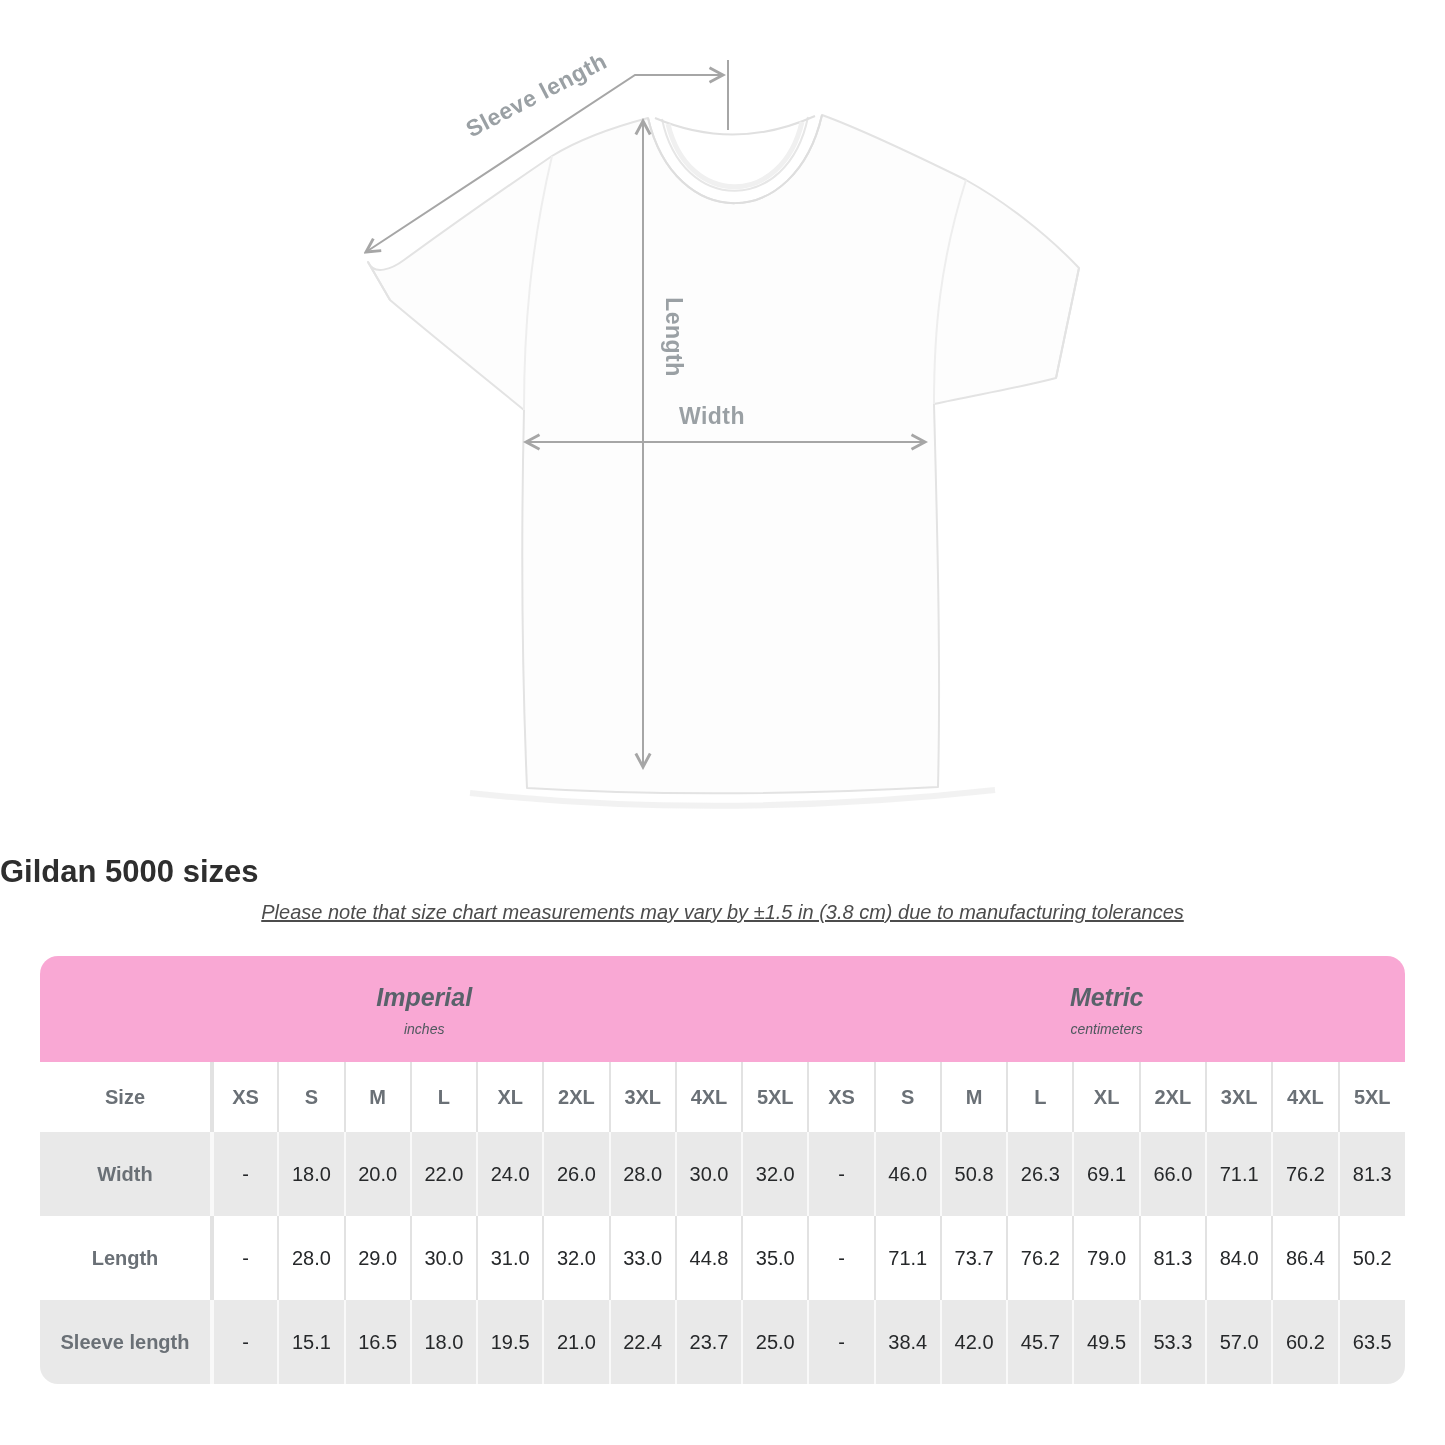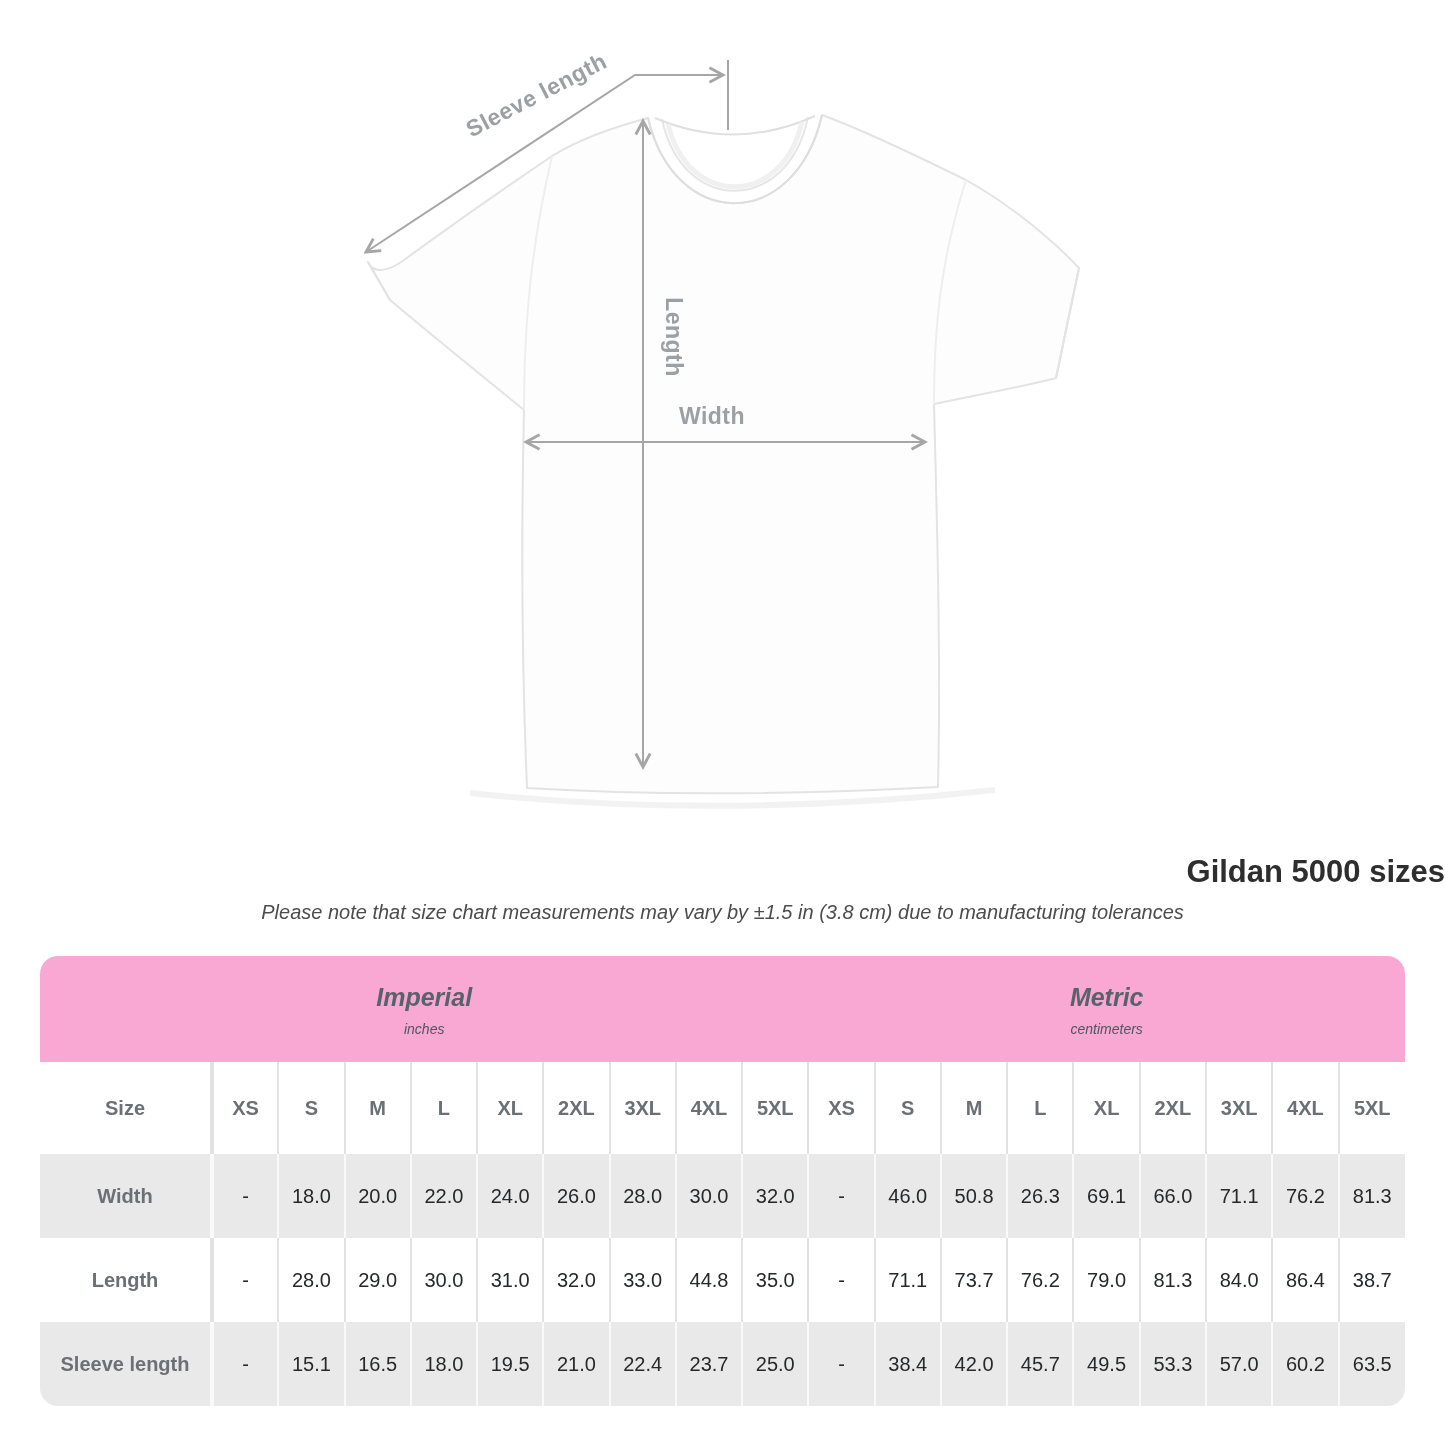--- a/index.html
+++ b/index.html
@@ -11,43 +11,43 @@
   }
   .stage{position:relative;width:1445px;height:1445px;}
 
   
   .diagram{position:absolute;left:0;top:0;width:1445px;height:845px;}
   .annot-label{font-weight:bold;font-size:23px;fill:#9aa0a4;letter-spacing:.5px;}
 
   
   .page-title{
     position:absolute;left:0;top:854px;width:1445px;
-    text-align:right;margin:0;
+    text-align:left;margin:0;
     font-size:31px;font-weight:bold;color:#2e2e2e;
   }
   .page-subtitle{
     position:absolute;left:0;top:901px;width:1445px;
     text-align:center;margin:0;
-    font-size:20px;font-style:italic;color:#4c4c4c;
+    font-size:20px;font-style:italic;color:#4c4c4c;text-decoration:underline;
   }
 
   
   .table-wrap{
     position:absolute;left:40px;top:956px;width:1365px;
     border-radius:18px;overflow:hidden;background:#ffffff;
   }
   table{border-collapse:collapse;table-layout:fixed;width:100%;}
   td{text-align:center;vertical-align:middle;padding:0;}
 
   .band-row{height:106px;}
   .band-row td{background:#f9a8d4;border:none;}
   .unit-name{font-size:25px;font-weight:bold;font-style:italic;color:#59626a;line-height:1.2;}
   .unit-sub{font-size:14px;font-style:italic;color:#4f585e;margin-top:9px;}
 
-  .size-row{height:92px;background:#ffffff;}
+  .size-row{height:70px;background:#ffffff;}
   .data-row{height:84px;}
   .row-light{background:#ffffff;}
   .row-shade td{background:#e9e9e9;}
 
   .size-row td, .row-light td{border-left:2px solid #e2e2e2;}
   .row-shade td{border-left:2px solid #f9f9f9;}
   .size-row td:first-child, .row-light td:first-child, .row-shade td:first-child{border-left:none;}
   td.first-data{border-left-width:4px;}
 
   .head-cell{font-size:20px;font-weight:bold;color:#6a7076;}
@@ -195,21 +195,21 @@
             <td class="value-cell">44.8</td>
             <td class="value-cell">35.0</td>
             <td class="value-cell">-</td>
             <td class="value-cell">71.1</td>
             <td class="value-cell">73.7</td>
             <td class="value-cell">76.2</td>
             <td class="value-cell">79.0</td>
             <td class="value-cell">81.3</td>
             <td class="value-cell">84.0</td>
             <td class="value-cell">86.4</td>
-            <td class="value-cell">38.7</td>
+            <td class="value-cell">50.2</td>
           </tr>
           <tr class="data-row row-shade">
             <td class="head-cell">Sleeve length</td>
             <td class="value-cell first-data">-</td>
             <td class="value-cell">15.1</td>
             <td class="value-cell">16.5</td>
             <td class="value-cell">18.0</td>
             <td class="value-cell">19.5</td>
             <td class="value-cell">21.0</td>
             <td class="value-cell">22.4</td>

